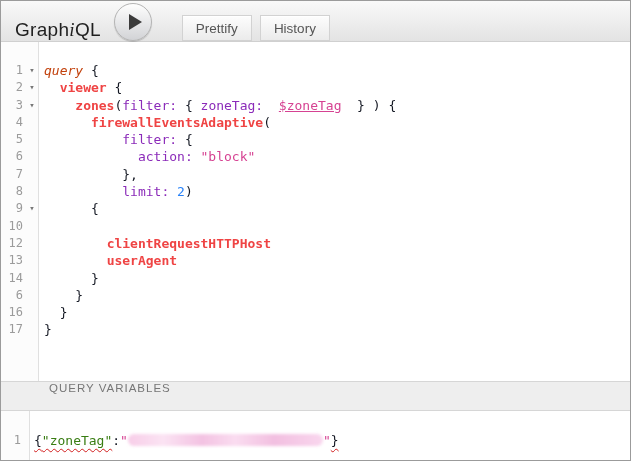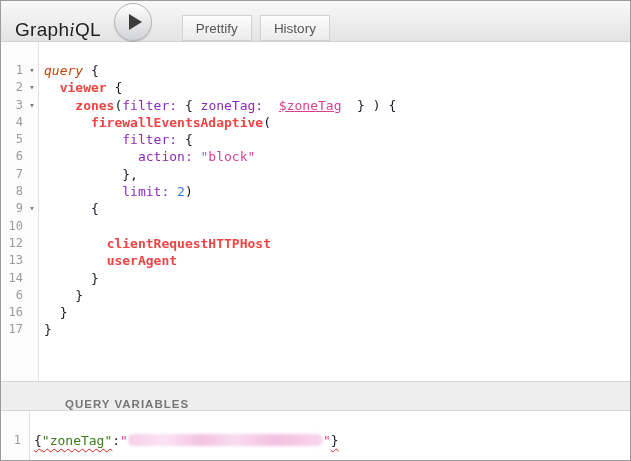--- a/index.html
+++ b/index.html
@@ -106,23 +106,23 @@
     background:linear-gradient(90deg,#f7cde8,#fbe3f3 18%,#f3c2e2 38%,#fadcf0 55%,#f2bfe0 75%,#f9d6ee 100%);
     filter:blur(1.5px);
   }
 
   
   .vars-header {
     flex:0 0 30px; height:30px;
     background:#eeeeee;
     border-top:1px solid #d6d6d6;
     border-bottom:1px solid #d6d6d6;
-    display:flex; align-items:flex-end;
-    padding-left:64px;
-    font-size:11.5px; font-weight:bold;
+    display:flex; align-items:flex-start;
+    padding-left:48px;
+    font-size:11.5px; font-weight:normal;
     letter-spacing:1px; color:#767676;
     text-transform:uppercase;
     cursor:pointer; user-select:none;
   }
 </style>
 </head>
 <body>
 
 <div class="graphiql">
 

